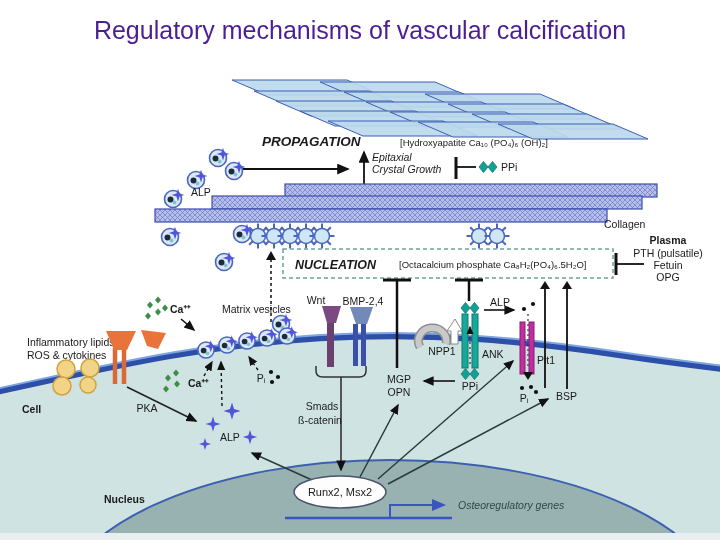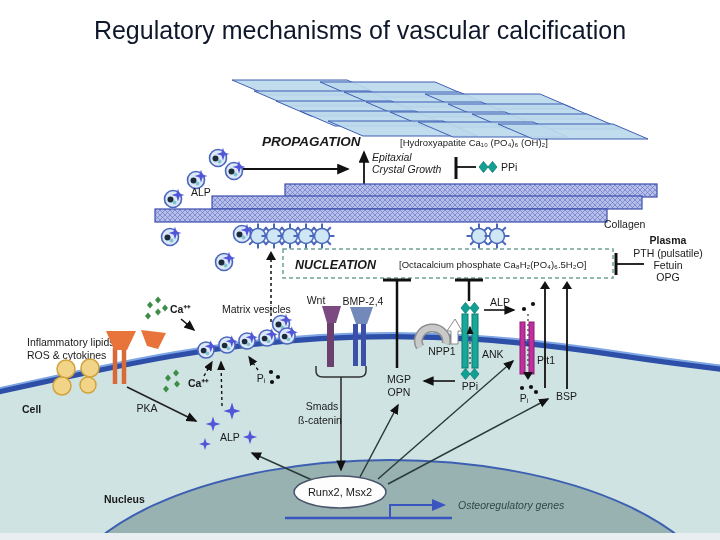--- a/index.html
+++ b/index.html
@@ -1,19 +1,19 @@
 <!DOCTYPE html>
 <html><head>
 <meta charset="utf-8">
 <style>
   html,body{margin:0;padding:0;background:#fff;}
   #page{position:relative;width:720px;height:540px;background:#ffffff;overflow:hidden;
         font-family:"Liberation Sans",sans-serif;}
   #slide-title{position:absolute;top:16px;left:0;width:720px;text-align:center;
-        font-size:25px;color:#0f172a;letter-spacing:0px;}
+        font-size:25px;color:#4c1d95;letter-spacing:0px;}
   svg text{font-family:"Liberation Sans",sans-serif;fill:#1a1a1a;}
   .lbl{font-size:10.5px;}
   .lbl-s{font-size:9.5px;}
   .b{font-weight:bold;}
   .i{font-style:italic;}
   .big{font-size:13.5px;}
   .med{font-size:12.5px;}
   .gene{fill:#31484a;}
 </style>
 </head>

